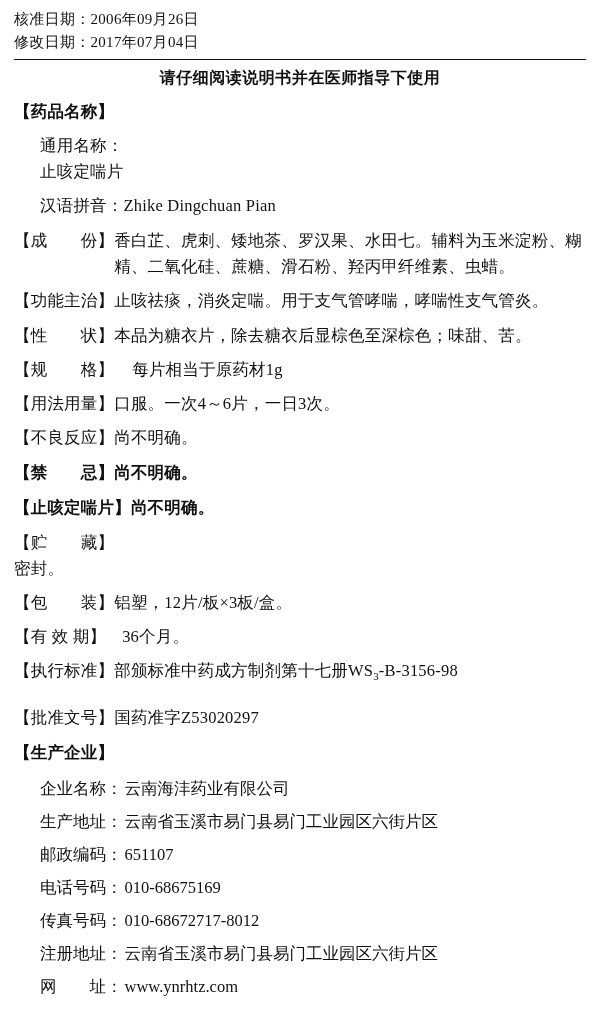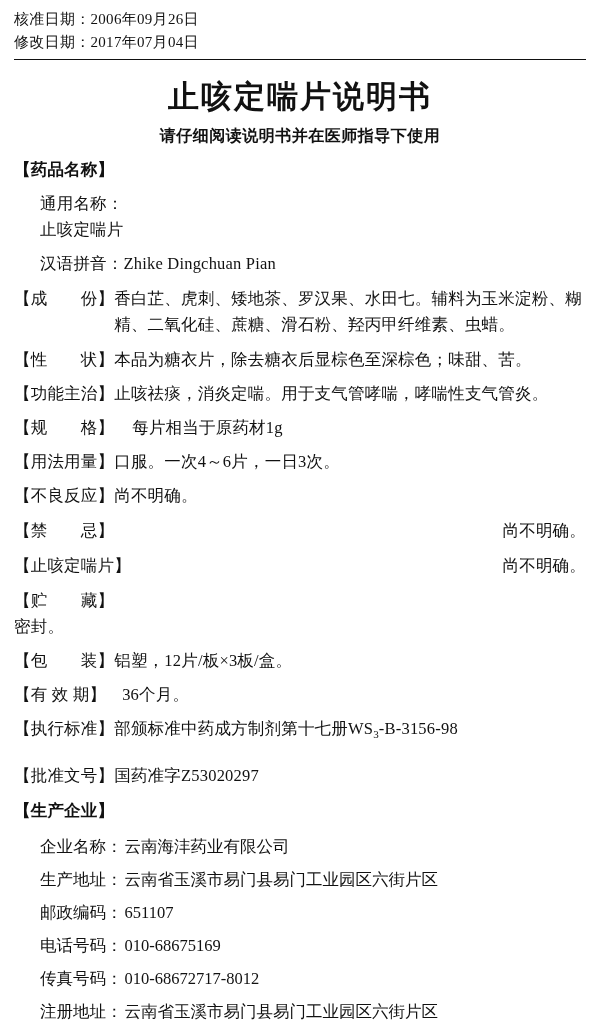--- a/index.html
+++ b/index.html
@@ -71,22 +71,21 @@
   .sect .key {
     flex: 0 0 auto;
     white-space: pre;
     letter-spacing: 0.2px;
   }
   .sect .val {
     flex: 1 1 auto;
     letter-spacing: 0.2px;
   }
   .sect.bold .key, .sect.bold .val {
-    font-weight: normal;
-    text-align: right;
+    font-weight: bold;
   }
   .sect.head .key {
     font-weight: bold;
   }
   
   .sect.hang .val {
     text-indent: 0;
   }
   
   .subsect {
@@ -121,21 +120,20 @@
     <div class="row">
       <span class="label">核准日期：</span><span class="value">2006年09月26日</span>
     </div>
     <div class="row">
       <span class="label">修改日期：</span><span class="value">2017年07月04日</span>
     </div>
   </div>
 
   <hr class="rule">
 
-  <div class="title">止咳定喘片说明书</div>
   <div class="subtitle">请仔细阅读说明书并在医师指导下使用</div>
 
   <div class="sect head">
     <span class="key">【药品名称】</span>
   </div>
 
   <div class="sect" style="padding-left:26px; margin-top:8px;flex-direction:column;">
     <span class="key">通用名称：</span>
     <span class="val">止咳定喘片</span>
   </div>
@@ -143,30 +141,30 @@
   <div class="sect" style="padding-left:26px; margin-top:8px;">
     <span class="key">汉语拼音：</span>
     <span class="val mono-ish">Zhike Dingchuan Pian</span>
   </div>
 
   <div class="sect hang" style="margin-top:9px;">
     <span class="key">【成　　份】</span>
     <span class="val">香白芷、虎刺、矮地茶、罗汉果、水田七。辅料为玉米淀粉、糊精、二氧化硅、蔗糖、滑石粉、羟丙甲纤维素、虫蜡。</span>
   </div>
 
+  <div class="sect" style="margin-top:8px;">
+    <span class="key">【功能主治】</span>
+    <span class="val">止咳祛痰，消炎定喘。用于支气管哮喘，哮喘性支气管炎。</span>
+  </div>
+
   <div class="sect" style="margin-top:9px;">
     <span class="key">【性　　状】</span>
     <span class="val">本品为糖衣片，除去糖衣后显棕色至深棕色；味甜、苦。</span>
   </div>
 
-  <div class="sect" style="margin-top:8px;">
-    <span class="key">【功能主治】</span>
-    <span class="val">止咳祛痰，消炎定喘。用于支气管哮喘，哮喘性支气管炎。</span>
-  </div>
-
   <div class="sect" style="margin-top:8px;gap:18px;">
     <span class="key">【规　　格】</span>
     <span class="val">每片相当于原药材1g</span>
   </div>
 
   <div class="sect" style="margin-top:8px;">
     <span class="key">【用法用量】</span>
     <span class="val">口服。一次4～6片，一日3次。</span>
   </div>
 

